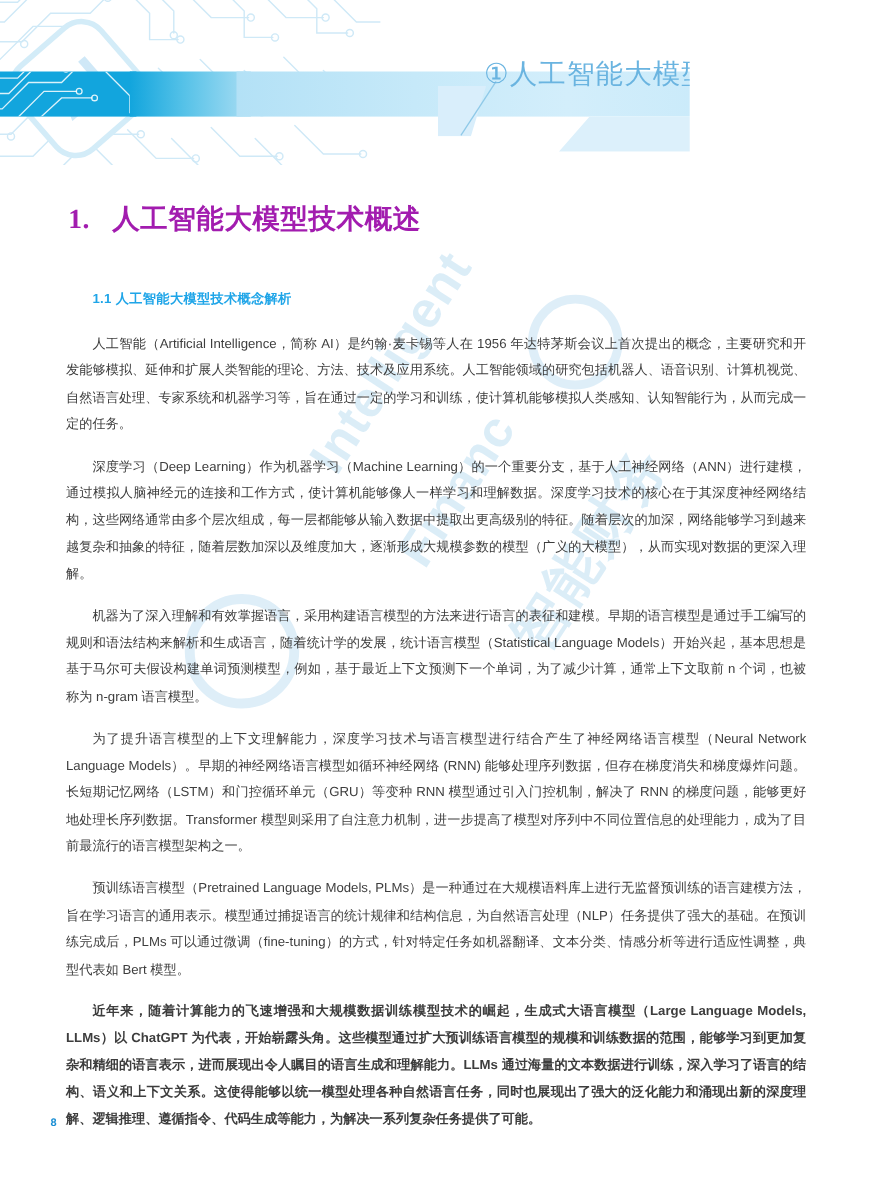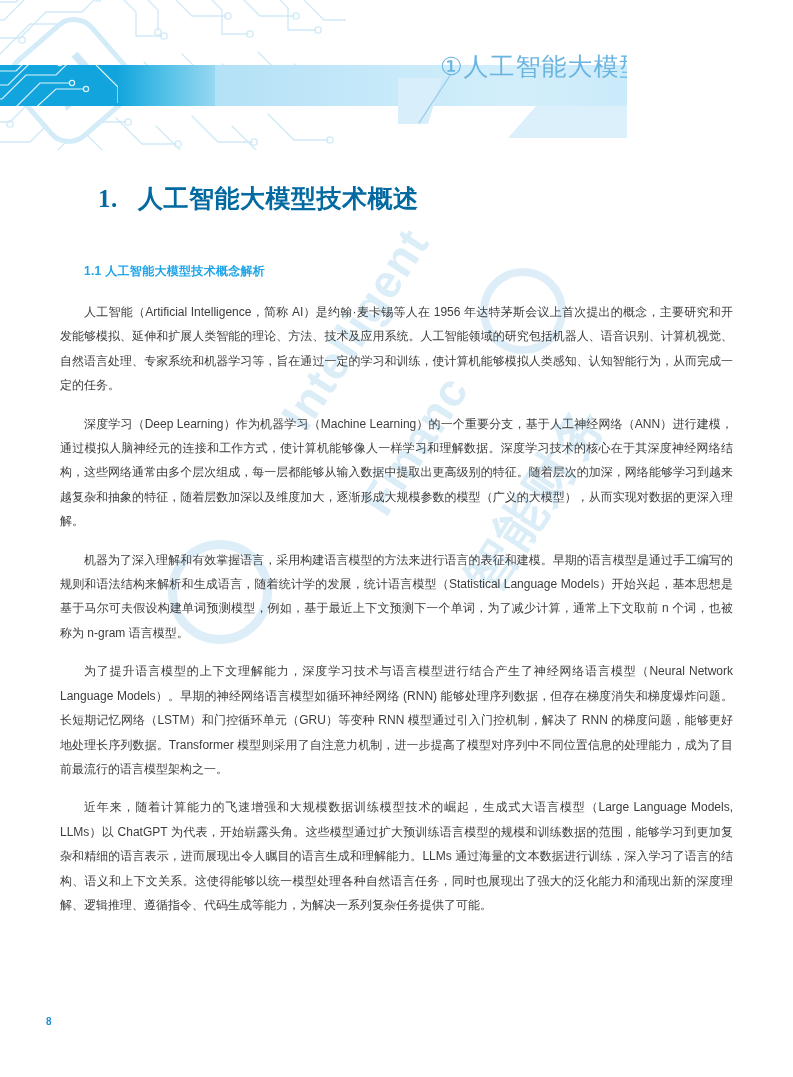--- a/index.html
+++ b/index.html
@@ -152,24 +152,23 @@
     top: 0; left: 0;
     width: 793px;
     z-index: 2;
   }
   .h1 {
     position: absolute;
     top: 182px;
     left: 62px;
     font-size: 25px;
     font-weight: bold;
-    color: #0369a1;
+    color: #a21caf;
     letter-spacing: .5px;
     font-family: "Liberation Serif", "DejaVu Serif", serif;
-    margin-left: 36px;
   }
   .h1 .num {
     font-family: "Liberation Serif", "DejaVu Serif", serif;
   }
   .h2 {
     position: absolute;
     top: 263px;
     left: 84px;
     font-size: 12px;
     font-weight: bold;
@@ -186,21 +185,21 @@
   p.para {
     margin: 0 0 14px 0;
     font-size: 12px;
     line-height: 24.4px;
     text-align: justify;
     text-justify: inter-ideograph;
     text-indent: 2em;
     color: #3d3d3d;
     font-family: "Liberation Sans", "DejaVu Sans", sans-serif;
   }
-  p.para:last-child { margin-bottom: 0; }
+  p.para:last-child { margin-bottom: 0; font-weight: bold; }
 
   .page-number {
     position: absolute;
     top: 1016px;
     left: 46px;
     font-size: 10px;
     font-weight: bold;
     color: #1b8fd4;
   }
 </style>
@@ -332,17 +331,18 @@
   <div class="h2">
     <span>1.1</span>
     <span>人工智能大模型技术概念解析</span>
   </div>
 
   <div class="body-block">
     <p class="para">人工智能（Artificial Intelligence，简称 AI）是约翰·麦卡锡等人在 1956 年达特茅斯会议上首次提出的概念，主要研究和开发能够模拟、延伸和扩展人类智能的理论、方法、技术及应用系统。人工智能领域的研究包括机器人、语音识别、计算机视觉、自然语言处理、专家系统和机器学习等，旨在通过一定的学习和训练，使计算机能够模拟人类感知、认知智能行为，从而完成一定的任务。</p>
     <p class="para">深度学习（Deep Learning）作为机器学习（Machine Learning）的一个重要分支，基于人工神经网络（ANN）进行建模，通过模拟人脑神经元的连接和工作方式，使计算机能够像人一样学习和理解数据。深度学习技术的核心在于其深度神经网络结构，这些网络通常由多个层次组成，每一层都能够从输入数据中提取出更高级别的特征。随着层次的加深，网络能够学习到越来越复杂和抽象的特征，随着层数加深以及维度加大，逐渐形成大规模参数的模型（广义的大模型），从而实现对数据的更深入理解。</p>
     <p class="para">机器为了深入理解和有效掌握语言，采用构建语言模型的方法来进行语言的表征和建模。早期的语言模型是通过手工编写的规则和语法结构来解析和生成语言，随着统计学的发展，统计语言模型（Statistical Language Models）开始兴起，基本思想是基于马尔可夫假设构建单词预测模型，例如，基于最近上下文预测下一个单词，为了减少计算，通常上下文取前 n 个词，也被称为 n-gram 语言模型。</p>
     <p class="para">为了提升语言模型的上下文理解能力，深度学习技术与语言模型进行结合产生了神经网络语言模型（Neural Network Language Models）。早期的神经网络语言模型如循环神经网络 (RNN) 能够处理序列数据，但存在梯度消失和梯度爆炸问题。长短期记忆网络（LSTM）和门控循环单元（GRU）等变种 RNN 模型通过引入门控机制，解决了 RNN 的梯度问题，能够更好地处理长序列数据。Transformer 模型则采用了自注意力机制，进一步提高了模型对序列中不同位置信息的处理能力，成为了目前最流行的语言模型架构之一。</p>
+    <p class="para">预训练语言模型（Pretrained Language Models, PLMs）是一种通过在大规模语料库上进行无监督预训练的语言建模方法，旨在学习语言的通用表示。模型通过捕捉语言的统计规律和结构信息，为自然语言处理（NLP）任务提供了强大的基础。在预训练完成后，PLMs 可以通过微调（fine-tuning）的方式，针对特定任务如机器翻译、文本分类、情感分析等进行适应性调整，典型代表如 Bert 模型。</p>
     <p class="para">近年来，随着计算能力的飞速增强和大规模数据训练模型技术的崛起，生成式大语言模型（Large Language Models, LLMs）以 ChatGPT 为代表，开始崭露头角。这些模型通过扩大预训练语言模型的规模和训练数据的范围，能够学习到更加复杂和精细的语言表示，进而展现出令人瞩目的语言生成和理解能力。LLMs 通过海量的文本数据进行训练，深入学习了语言的结构、语义和上下文关系。这使得能够以统一模型处理各种自然语言任务，同时也展现出了强大的泛化能力和涌现出新的深度理解、逻辑推理、遵循指令、代码生成等能力，为解决一系列复杂任务提供了可能。</p>
   </div>
 
   <div class="page-number">8</div>
 </div>
 
 </body></html>

